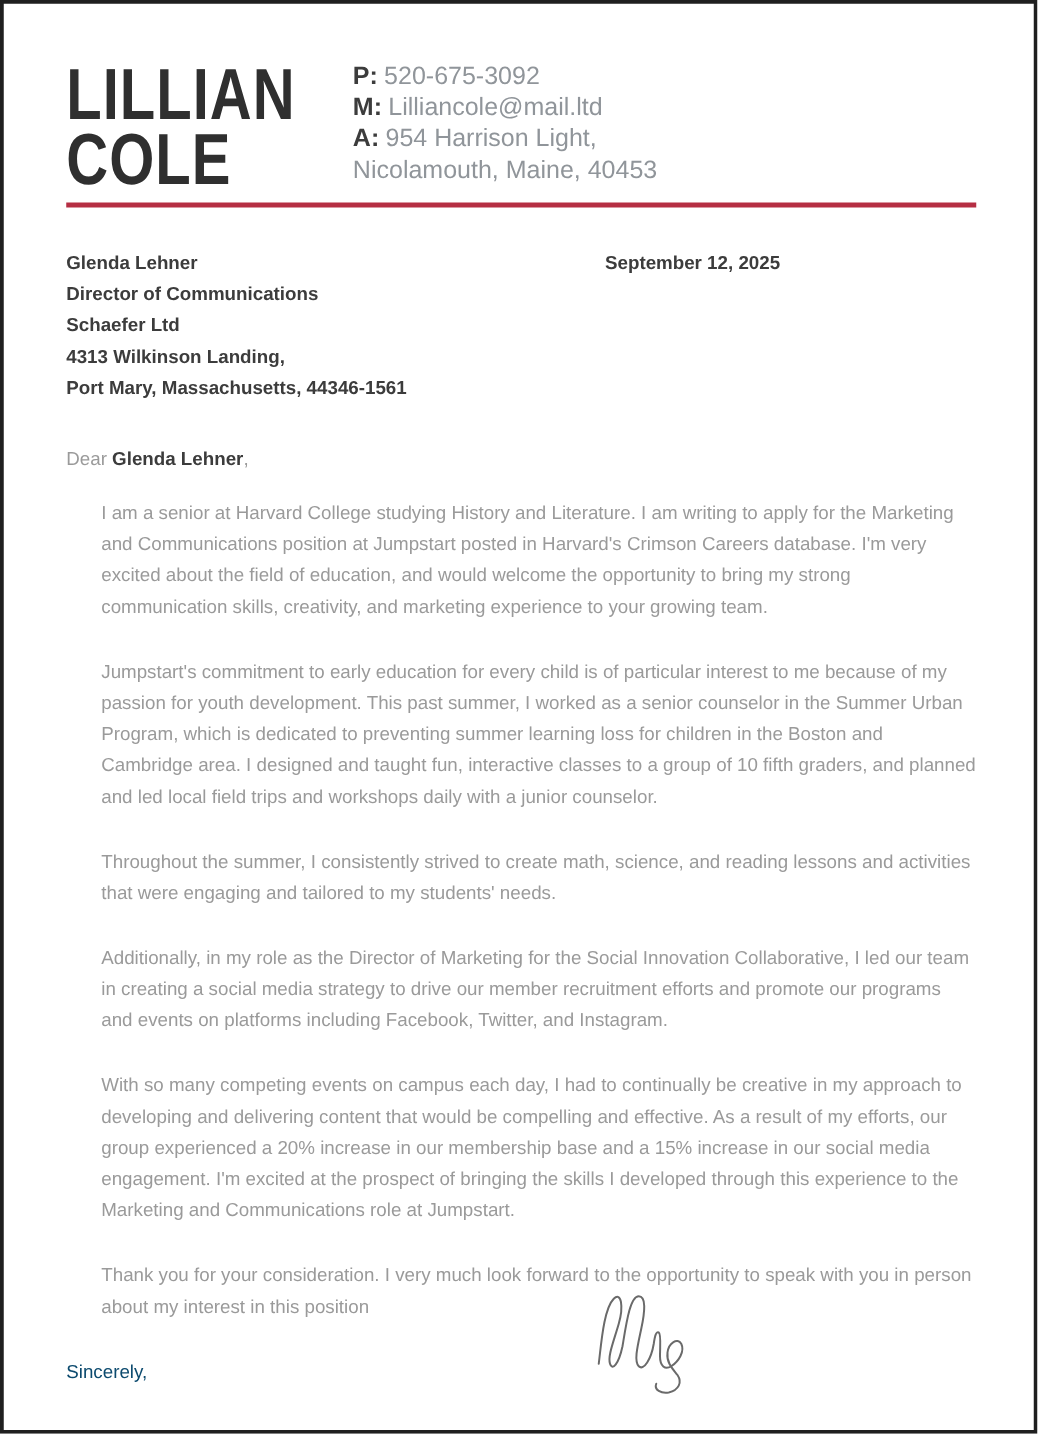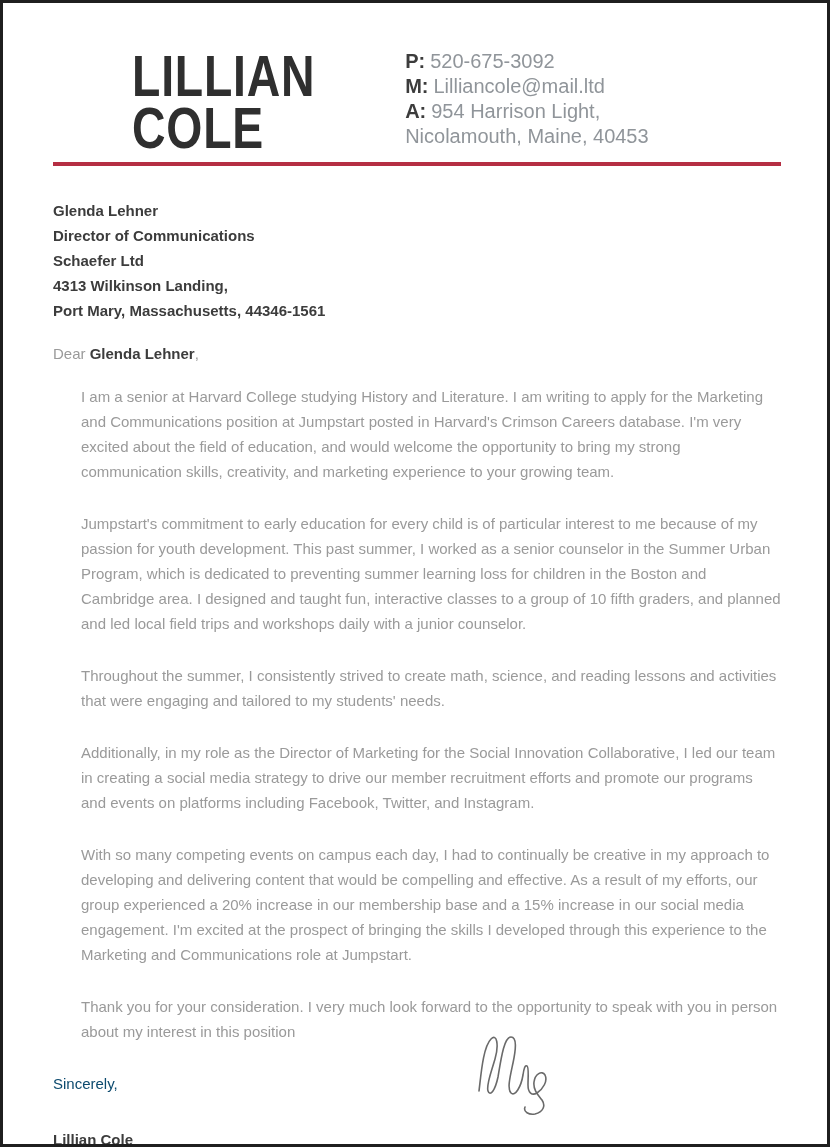--- a/index.html
+++ b/index.html
@@ -10,42 +10,42 @@
   }
   .page {
     width: 830px; height: 1147px;
     background: #ffffff;
     border: 3px solid #1f1f1f;
     padding: 45px 46px 0 50px;
     position: relative;
     overflow: hidden;
   }
   
-  .header-row { display: flex; justify-content: center; align-items: flex-start; gap: 44px; }
+  .header-row { display: flex; justify-content: flex-start; align-items: flex-start; }
   .name-block {
     font-size: 58px; line-height: 52px; font-weight: 700;
     color: #2f2f2f; letter-spacing: 1px;
     transform: scaleX(0.8); transform-origin: left top;
     padding-top: 2px;
   }
   .contact-block { width: 297px; padding-top: 1px; }
   .contact-line { font-size: 20px; line-height: 25px; color: #90959a; }
   .contact-line .c-label { font-weight: 700; color: #3c3c3c; margin-right: 5px; }
   .divider {
     height: 4px; width: 100%;
     margin-top: 8px;
     border: none;
   }
   
   .recipient-row { display: flex; justify-content: space-between; margin-top: 32px; }
   .recipient-block { flex: 1; }
   .recipient-line { font-size: 15px; line-height: 25px; font-weight: 700; color: #3c3c3c; }
   .date-block { width: 297px; font-size: 15px; line-height: 25px; font-weight: 700; color: #3c3c3c; }
   
-  .salutation { margin-top: 18px; font-size: 15px; line-height: 25px; color: #9a9a9a; margin-bottom: 18px; }
+  .salutation { margin-top: 32px; font-size: 15px; line-height: 25px; color: #9a9a9a; margin-bottom: 18px; }
   .salutation .recipient-name { font-weight: 700; color: #3c3c3c; }
   .body-paragraph { font-size: 15px; line-height: 25px; color: #9a9a9a; margin-bottom: 27px; margin-left: 28px; }
   .valediction { font-size: 15px; line-height: 25px; color: #0c4a6e; margin-top: 0; }
   .signature-name { font-size: 15px; line-height: 25px; font-weight: 700; color: #3c3c3c; margin-top: 31px; }
   
   .signature-svg { position: absolute; left: 468px; top: 1030px; }
 </style>
 </head>
 <body>
 
@@ -75,20 +75,21 @@
   <div class="divider" style="background: rgb(181, 46, 67);"></div>
 
   <div class="recipient-row">
     <div class="recipient-block">
       <div class="recipient-line">Glenda Lehner</div>
       <div class="recipient-line">Director of Communications</div>
       <div class="recipient-line">Schaefer Ltd</div>
       <div class="recipient-line">4313 Wilkinson Landing,</div>
       <div class="recipient-line">Port Mary, Massachusetts, 44346-1561</div>
     </div>
+    <div class="date-block">September 12, 2025</div>
   </div>
 
   <div class="salutation">
     <span>Dear </span><span class="recipient-name">Glenda Lehner</span><span>,</span>
   </div>
 
   <p class="body-paragraph">I am a senior at Harvard College studying History and Literature. I am writing to apply for the Marketing and Communications position at Jumpstart posted in Harvard's Crimson Careers database. I'm very excited about the field of education, and would welcome the opportunity to bring my strong communication skills, creativity, and marketing experience to your growing team.</p>
   <p class="body-paragraph">Jumpstart's commitment to early education for every child is of particular interest to me because of my passion for youth development. This past summer, I worked as a senior counselor in the Summer Urban Program, which is dedicated to preventing summer learning loss for children in the Boston and Cambridge area. I designed and taught fun, interactive classes to a group of 10 fifth graders, and planned and led local field trips and workshops daily with a junior counselor.</p>
   <p class="body-paragraph">Throughout the summer, I consistently strived to create math, science, and reading lessons and activities that were engaging and tailored to my students' needs.</p>
   <p class="body-paragraph">Additionally, in my role as the Director of Marketing for the Social Innovation Collaborative, I led our team in creating a social media strategy to drive our member recruitment efforts and promote our programs and events on platforms including Facebook, Twitter, and Instagram.</p>

